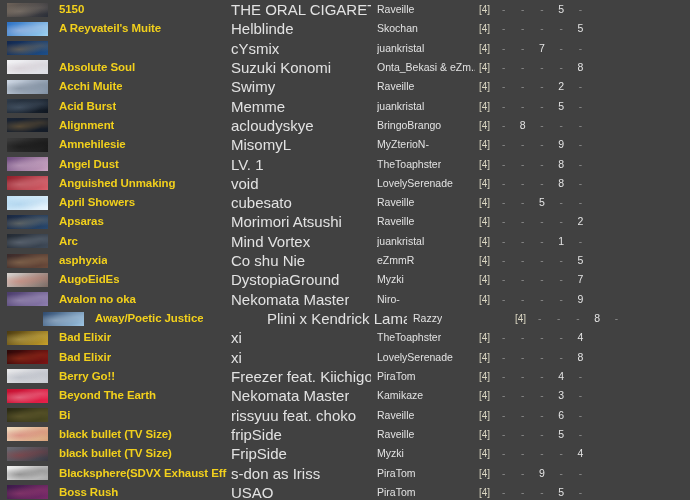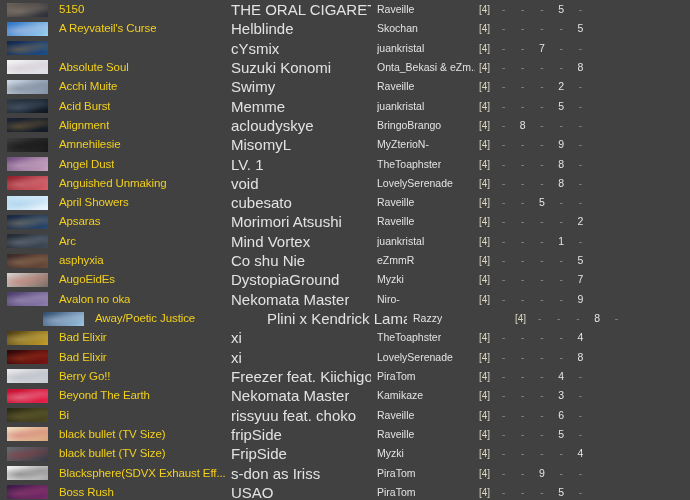--- a/index.html
+++ b/index.html
@@ -45,21 +45,21 @@
     inset: 0;
     opacity: .55;
   }
   .title {
     position: absolute;
     left: 59px;
     top: 0;
     height: 19.32px;
     line-height: 19.32px;
     font-size: 11.5px;
-    font-weight: normal;
+    font-weight: bold;
     color: #f2d01c;
     white-space: nowrap;
     overflow: hidden;
     max-width: 168px;
     letter-spacing: -0.1px;
   }
   .artist {
     position: absolute;
     left: 231px;
     top: 0;
@@ -128,21 +128,21 @@
       <div class="artist">THE ORAL CIGARETTES</div>
       <div class="charter">Raveille</div>
       <div class="lvl">[4]</div>
       <div class="diffs"><span class="diff empty">-</span><span class="diff empty">-</span><span class="diff empty">-</span><span class="diff">5</span><span class="diff empty">-</span></div>
     </div>
     <div class="song-row" style="top: 0px;">
       <div class="thumb">
         <div class="grad" style="background: linear-gradient(145deg, rgb(42, 111, 196) 0%, rgb(159, 211, 242) 100%);"></div>
         <div class="spec" style="background: radial-gradient(at 30% 60%, rgba(255, 231, 240, 0.6) 0%, transparent 55%), radial-gradient(at 78% 35%, rgba(255, 231, 240, 0.4) 0%, transparent 50%);"></div>
       </div>
-      <div class="title">A Reyvateil's Curse</div>
+      <div class="title">A Reyvateil's Muite</div>
       <div class="artist">Helblinde</div>
       <div class="charter">Skochan</div>
       <div class="lvl">[4]</div>
       <div class="diffs"><span class="diff empty">-</span><span class="diff empty">-</span><span class="diff empty">-</span><span class="diff empty">-</span><span class="diff">5</span></div>
     </div>
     <div class="song-row" style="top: 0px;">
       <div class="thumb">
         <div class="grad" style="background: linear-gradient(145deg, rgb(19, 39, 77) 0%, rgb(29, 79, 138) 100%);"></div>
         <div class="spec" style="background: radial-gradient(at 30% 60%, rgba(232, 162, 58, 0.6) 0%, transparent 55%), radial-gradient(at 78% 35%, rgba(232, 162, 58, 0.4) 0%, transparent 50%);"></div>
       </div>

